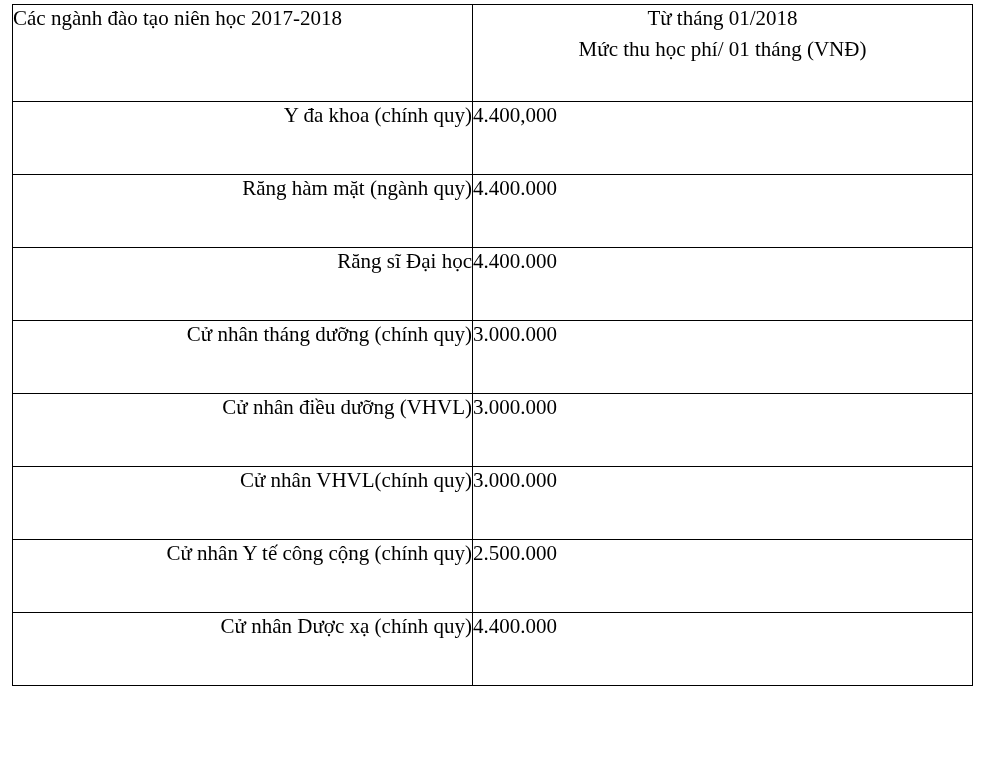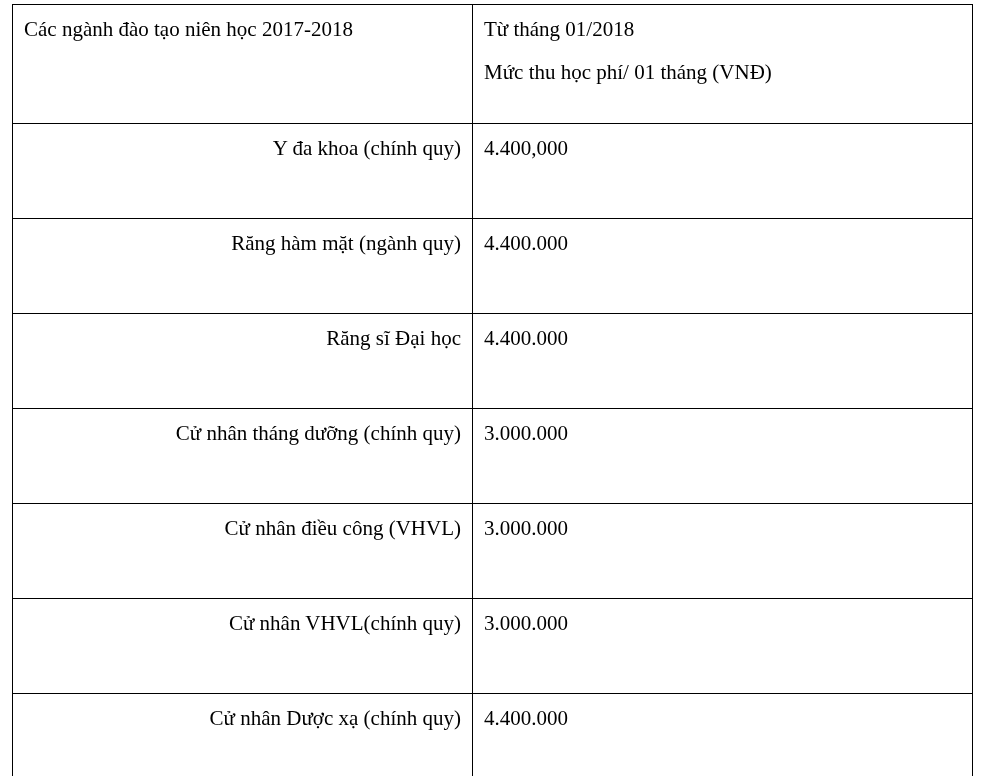--- a/index.html
+++ b/index.html
@@ -23,41 +23,41 @@
   }
   table.fee-table {
     border-collapse: collapse;
     table-layout: fixed;
     width: 960px;
     margin-left: 12px;
     margin-top: 4px;
   }
   table.fee-table td {
     border: 1px solid #000000;
-    padding: 11px;
+    padding: 0;
     vertical-align: top;
     font-size: 21px;
     line-height: 1.3;
   }
   col.col-program { width: 460px; }
   col.col-fee { width: 500px; }
 
   .header-row td {
     height: 96px;
   }
   .header-program {
     padding: 12px 0 0 10px;
     text-align: left;
   }
   .header-fee {
     padding: 10px 12px 0 12px;
-    text-align: left;
+    text-align: center;
   }
   .header-fee .line1 { display: block; }
-  .header-fee .line2 { display: block; margin-top: 16px; }
+  .header-fee .line2 { display: block; margin-top: 4px; }
 
   .body-row td {
     height: 72px;
   }
   .cell-program {
     padding: 12px 0 0 10px;
     text-align: right;
   }
   .cell-fee {
     padding: 12px 0 0 0;
@@ -91,26 +91,30 @@
       </tr>
       <tr class="body-row">
         <td class="cell-program">Răng sĩ Đại học</td>
         <td class="cell-fee">4.400.000</td>
       </tr>
       <tr class="body-row">
         <td class="cell-program">Cử nhân tháng dưỡng (chính quy)</td>
         <td class="cell-fee">3.000.000</td>
       </tr>
       <tr class="body-row">
-        <td class="cell-program">Cử nhân điều công (VHVL)</td>
+        <td class="cell-program">Cử nhân điều dưỡng (VHVL)</td>
         <td class="cell-fee">3.000.000</td>
       </tr>
       <tr class="body-row">
         <td class="cell-program">Cử nhân VHVL(chính quy)</td>
         <td class="cell-fee">3.000.000</td>
+      </tr>
+      <tr class="body-row">
+        <td class="cell-program">Cử nhân Y tế công cộng (chính quy)</td>
+        <td class="cell-fee">2.500.000</td>
       </tr>
       <tr class="body-row">
         <td class="cell-program">Cử nhân Dược xạ (chính quy)</td>
         <td class="cell-fee">4.400.000</td>
       </tr>
     </tbody>
   </table>
 </div>
 
 </body></html>

